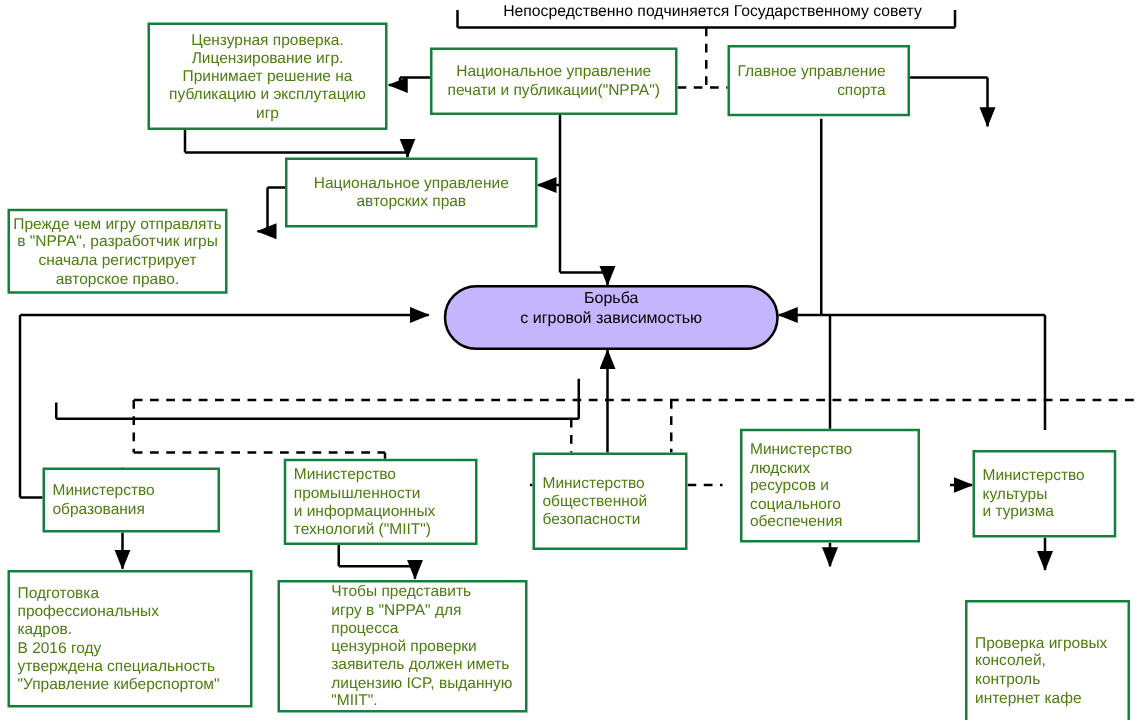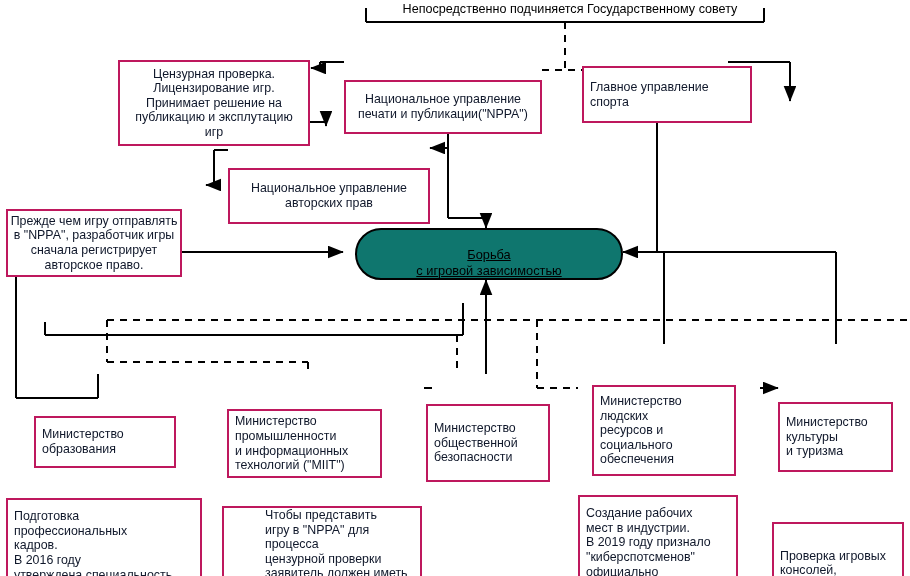--- a/index.html
+++ b/index.html
@@ -3,47 +3,45 @@
 <meta charset="utf-8">
 <style>
   html,body{margin:0;padding:0;background:#ffffff;}
   body{width:910px;height:576px;font-family:"Liberation Sans","DejaVu Sans",sans-serif;color:#000;}
   #stage{position:relative;width:910px;height:576px;overflow:hidden;background:#fff;}
   svg#wires{position:absolute;left:0;top:0;width:910px;height:576px;pointer-events:none;}
 
   .box{
     position:absolute;
     box-sizing:border-box;
-    border:2px solid #be185d;
+    border:2px solid #15803d;
     background:#fff;
     font-size:12.4px;
     line-height:14.6px;
-    color:#0f172a;
+    color:#4d7c0f;
     display:flex;
     flex-direction:column;
     justify-content:center;
     white-space:pre-line;
     z-index:3;
-    margin-top:42px;
   }
   .box.ctr{align-items:center;text-align:center;}
   .box.lft{align-items:flex-start;text-align:left;padding-left:6px;}
 
   .stadium{
     position:absolute;
     box-sizing:border-box;
     border:2.4px solid #000;
     border-radius:40px;
-    background:#0f766e;
-    display:flex;align-items:flex-end;justify-content:center;
+    background:#c4b5fd;
+    display:flex;align-items:flex-start;justify-content:center;
     text-align:center;
     font-size:12.8px;line-height:15.5px;
     white-space:pre-line;
     z-index:3;
-    text-decoration:underline;
   }
 
   .plainlabel{
     position:absolute;
     font-size:12.6px;
     line-height:15.4px;
     white-space:pre-line;
     z-index:4;
     color:#000;
     background:transparent;
@@ -144,21 +142,21 @@
 Принимает решение на
 публикацию и эксплутацию
 игр</span>
   </div>
 
   <div class="box ctr" style="left:344px; top:38px; width:198px; height:54px;">
     <span>Национальное управление
 печати и публикации("NPPA")</span>
   </div>
 
-  <div class="box lft" style="left:582px; top:24px; width:170px; height:57px;">
+  <div class="box lft" style="left:582px; top:36px; width:146px; height:57px;text-align:right;">
     <span>Главное управление
 спорта</span>
   </div>
 
 
   <div class="box ctr" style="left:228px; top:126px; width:202px; height:56px;">
     <span>Национальное управление
 авторских прав</span>
   </div>
 
@@ -218,28 +216,20 @@
 
   <div class="box lft" style="left:222px; top:464px; width:200px; height:106px;padding-left:41px;">
     <span>Чтобы представить
 игру в "NPPA" для процесса
 цензурной проверки
 заявитель должен иметь
 лицензию ICP, выданную
 "MIIT".</span>
   </div>
 
-  <div class="box lft" style="left:578px; top:453px; width:160px; height:110px;">
-    <span>Создание рабочих
-мест в индустрии.
-В 2019 году признало
-"киберспотсменов"
- официально
-профессией.</span>
-  </div>
 
   <div class="box lft" style="left:772px; top:480px; width:132px; height:112px;">
     <span>Проверка игровых
 консолей,
 контроль
 интернет кафе</span>
   </div>
 
 </div>
 

